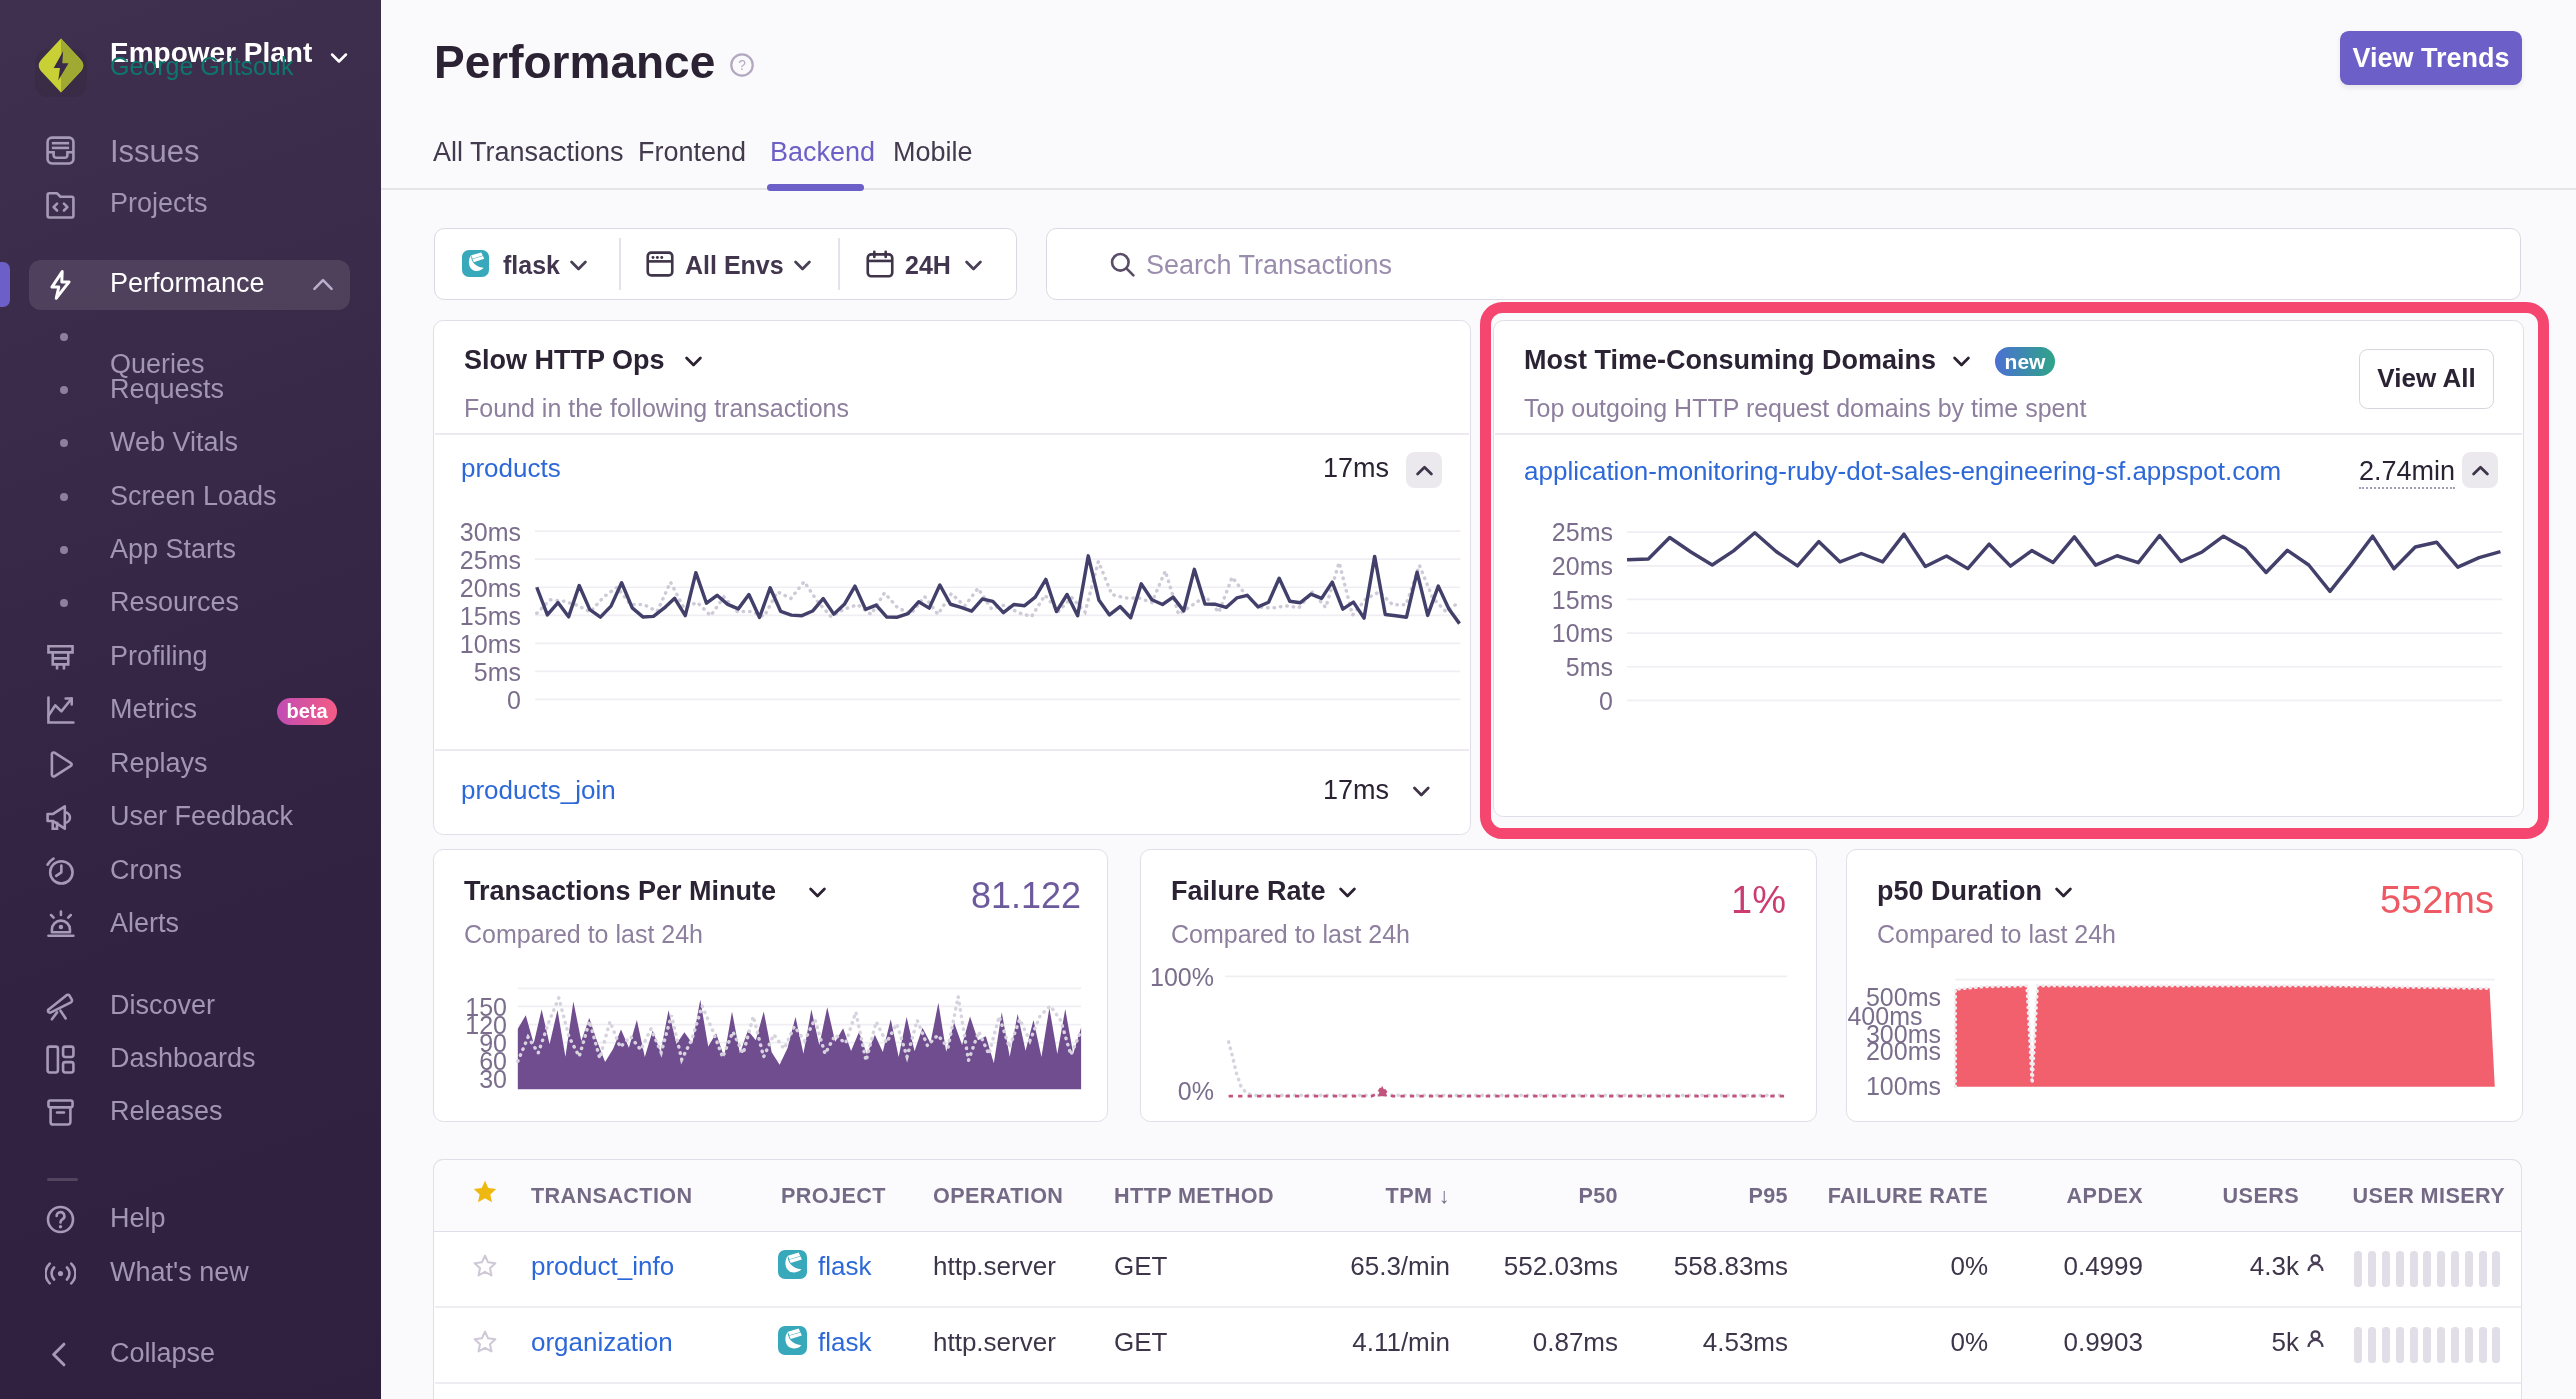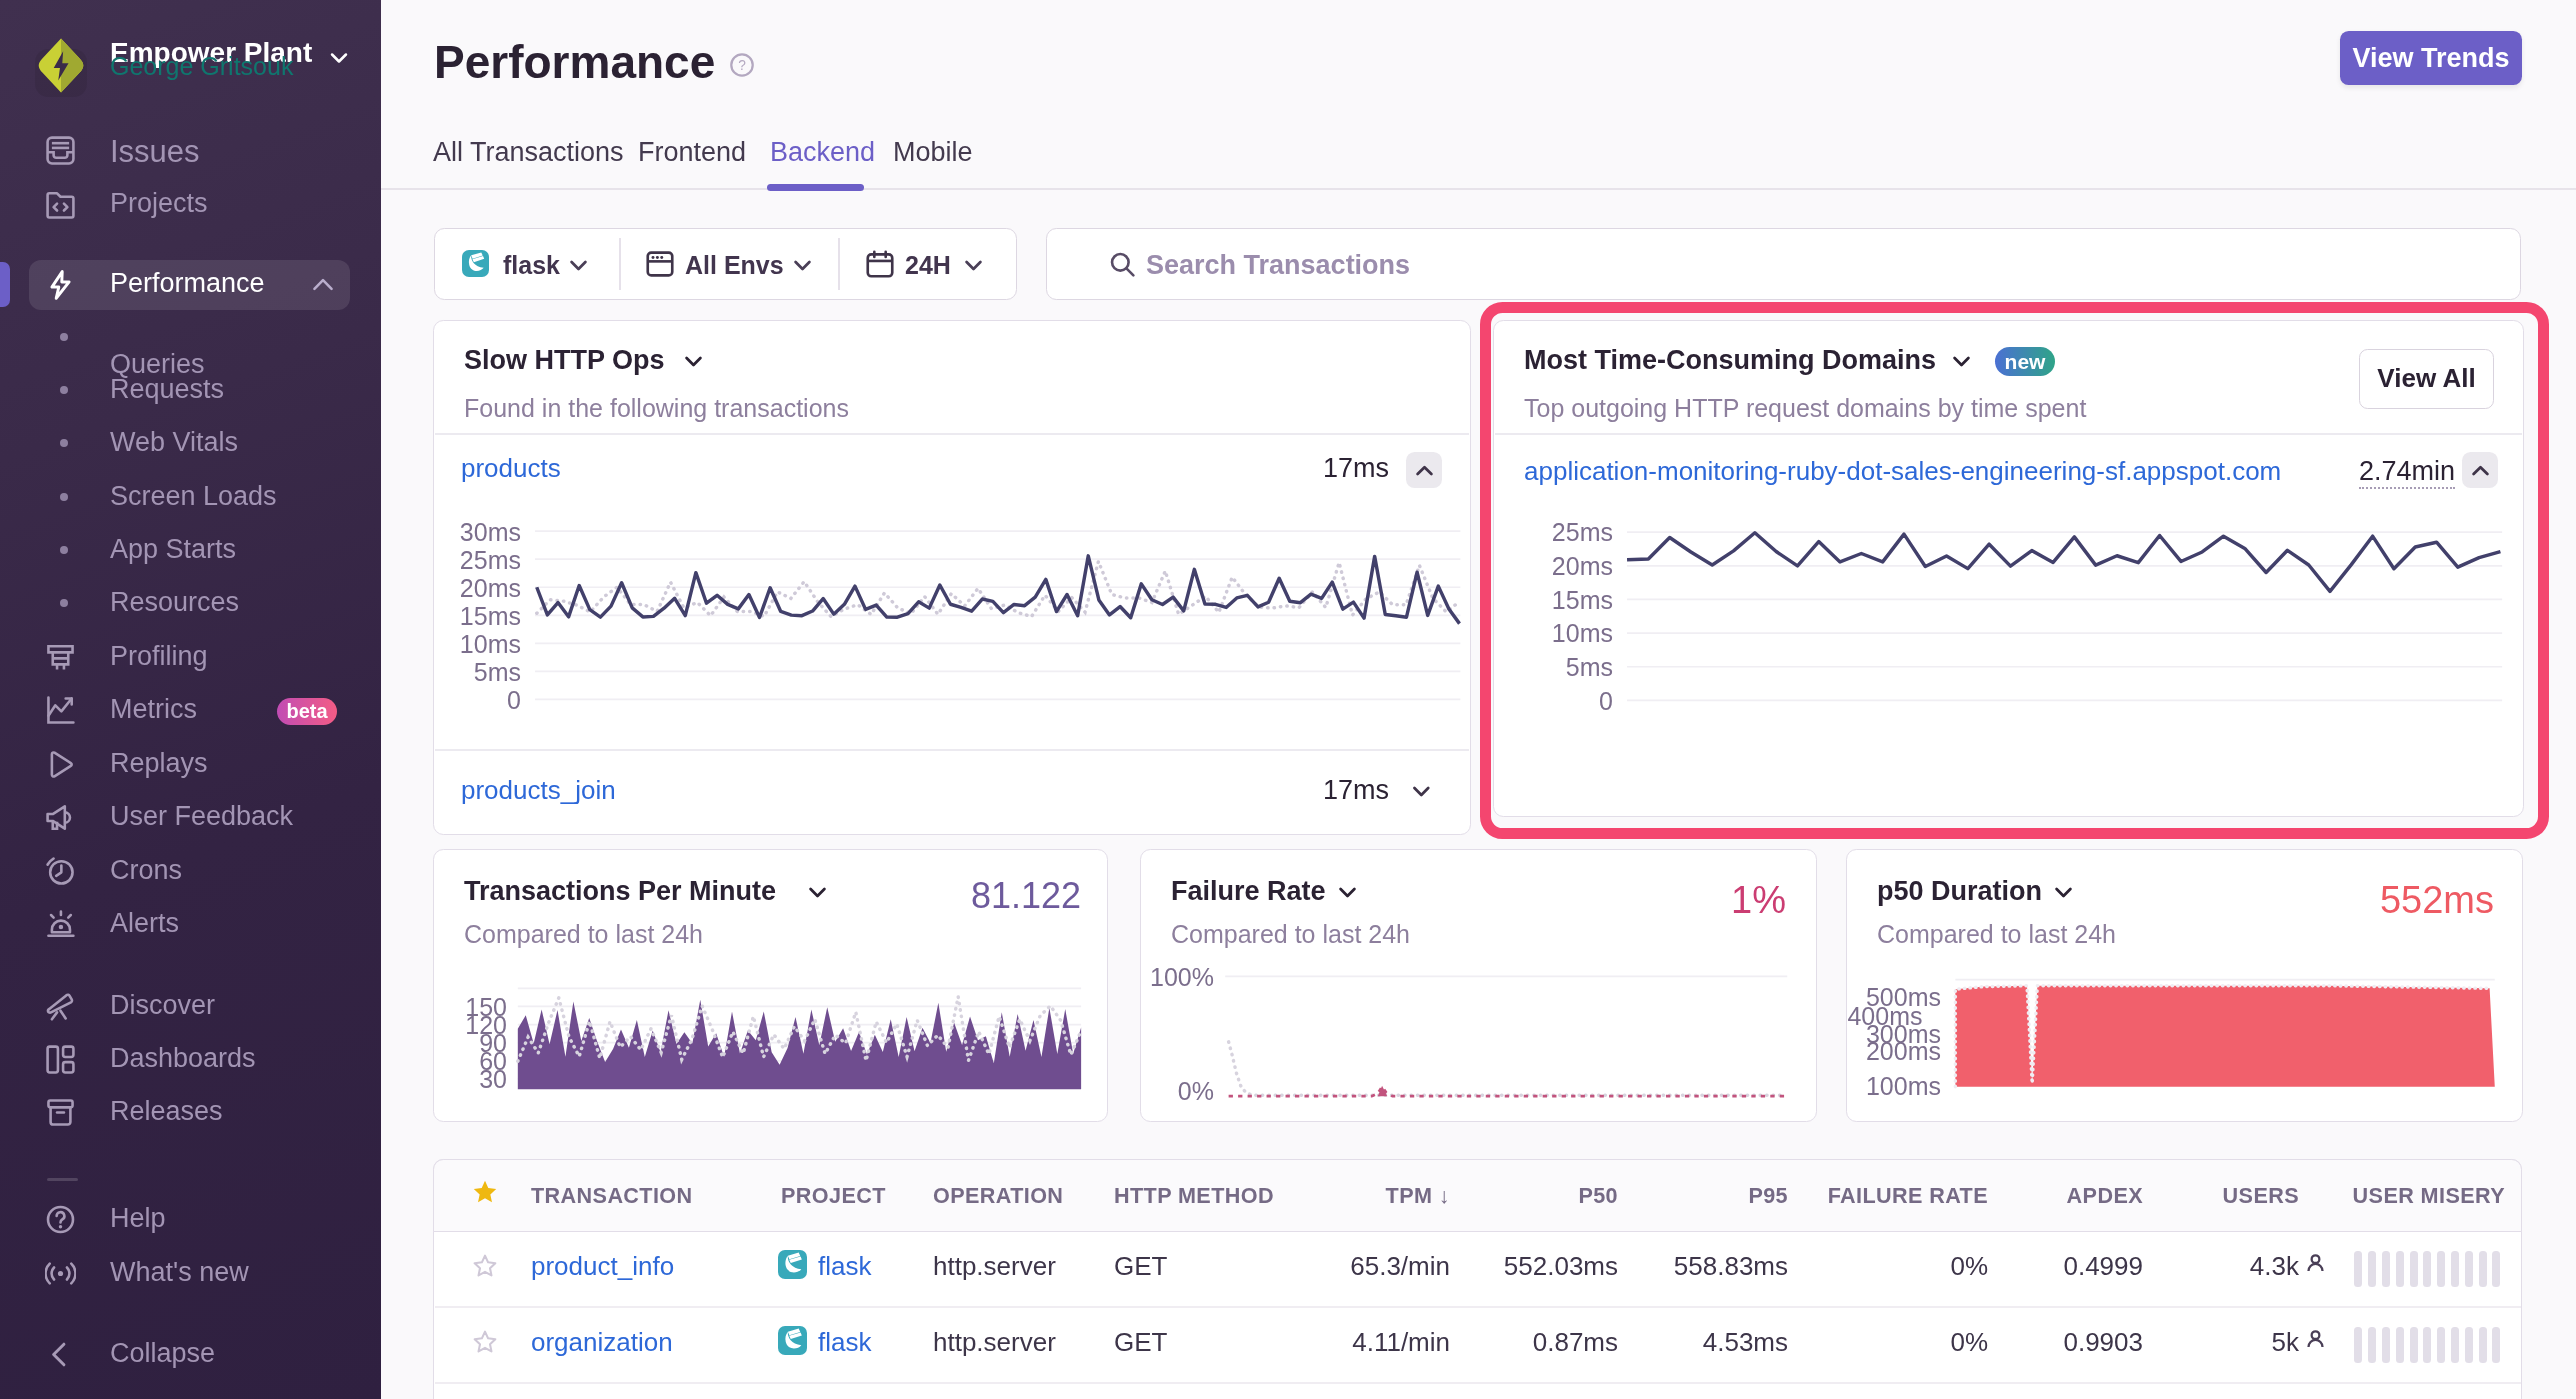--- a/index.html
+++ b/index.html
@@ -166,21 +166,21 @@
     </svg></div>
 <div class="abs" style="left:905px;top:251px;font-size:25px;font-weight:bold;color:#42354e;">24H</div>
 <div class="abs" style="left:963px;top:256px;"><svg width="21" height="19" viewBox="0 0 24 22" style="">
       <path d="M4 7 L12 15 L20 7" stroke="#4a3f57" stroke-width="3.2" fill="none" stroke-linecap="round" stroke-linejoin="round"></path>
     </svg></div>
 <div class="abs" style="left:1046px;top:228px;width:1475px;height:72px;background:#fff;border:1.7px solid #ddd7e2;border-radius:10.4px;"></div>
 <div class="abs" style="left:1109px;top:251px;"><svg width="27" height="27" viewBox="0 0 31 31" style="">
       <circle cx="13" cy="13" r="9.5" stroke="#584c66" stroke-width="3" fill="none"></circle>
       <line x1="20" y1="20" x2="28" y2="28" stroke="#584c66" stroke-width="3" stroke-linecap="round"></line>
     </svg></div>
-<div class="abs" style="left:1146px;top:250px;font-size:27px;color:#9b8dad;font-weight:bold;">Search Transactions</div>
+<div class="abs" style="left:1146px;top:250px;font-size:27px;color:#9b8dad;">Search Transactions</div>
 <div class="panel" style="left:433px;top:320px;width:1038px;height:515px;"></div>
 <div class="abs ttl" style="left:464px;top:345px;">Slow HTTP Ops</div>
 <div class="abs" style="left:683px;top:352px;"><svg width="21" height="19" viewBox="0 0 24 22" style="">
       <path d="M4 7 L12 15 L20 7" stroke="#2b2233" stroke-width="3.2" fill="none" stroke-linecap="round" stroke-linejoin="round"></path>
     </svg></div>
 <div class="abs sub" style="left:464px;top:394px;">Found in the following transactions</div>
 <div class="abs" style="left:435px;top:433px;width:1034px;height:1.7px;background:#eceaf0;"></div>
 <div class="abs lnk" style="left:461px;top:453px;">products</div>
 <div class="abs" style="left:1216px;top:453px;width:173px;text-align:right;font-size:27px;color:#2b2233;">17ms</div>
 <div class="abs" style="left:1406px;top:452px;width:36px;height:36px;background:#ebe9ee;border-radius:8.6px;"></div>

